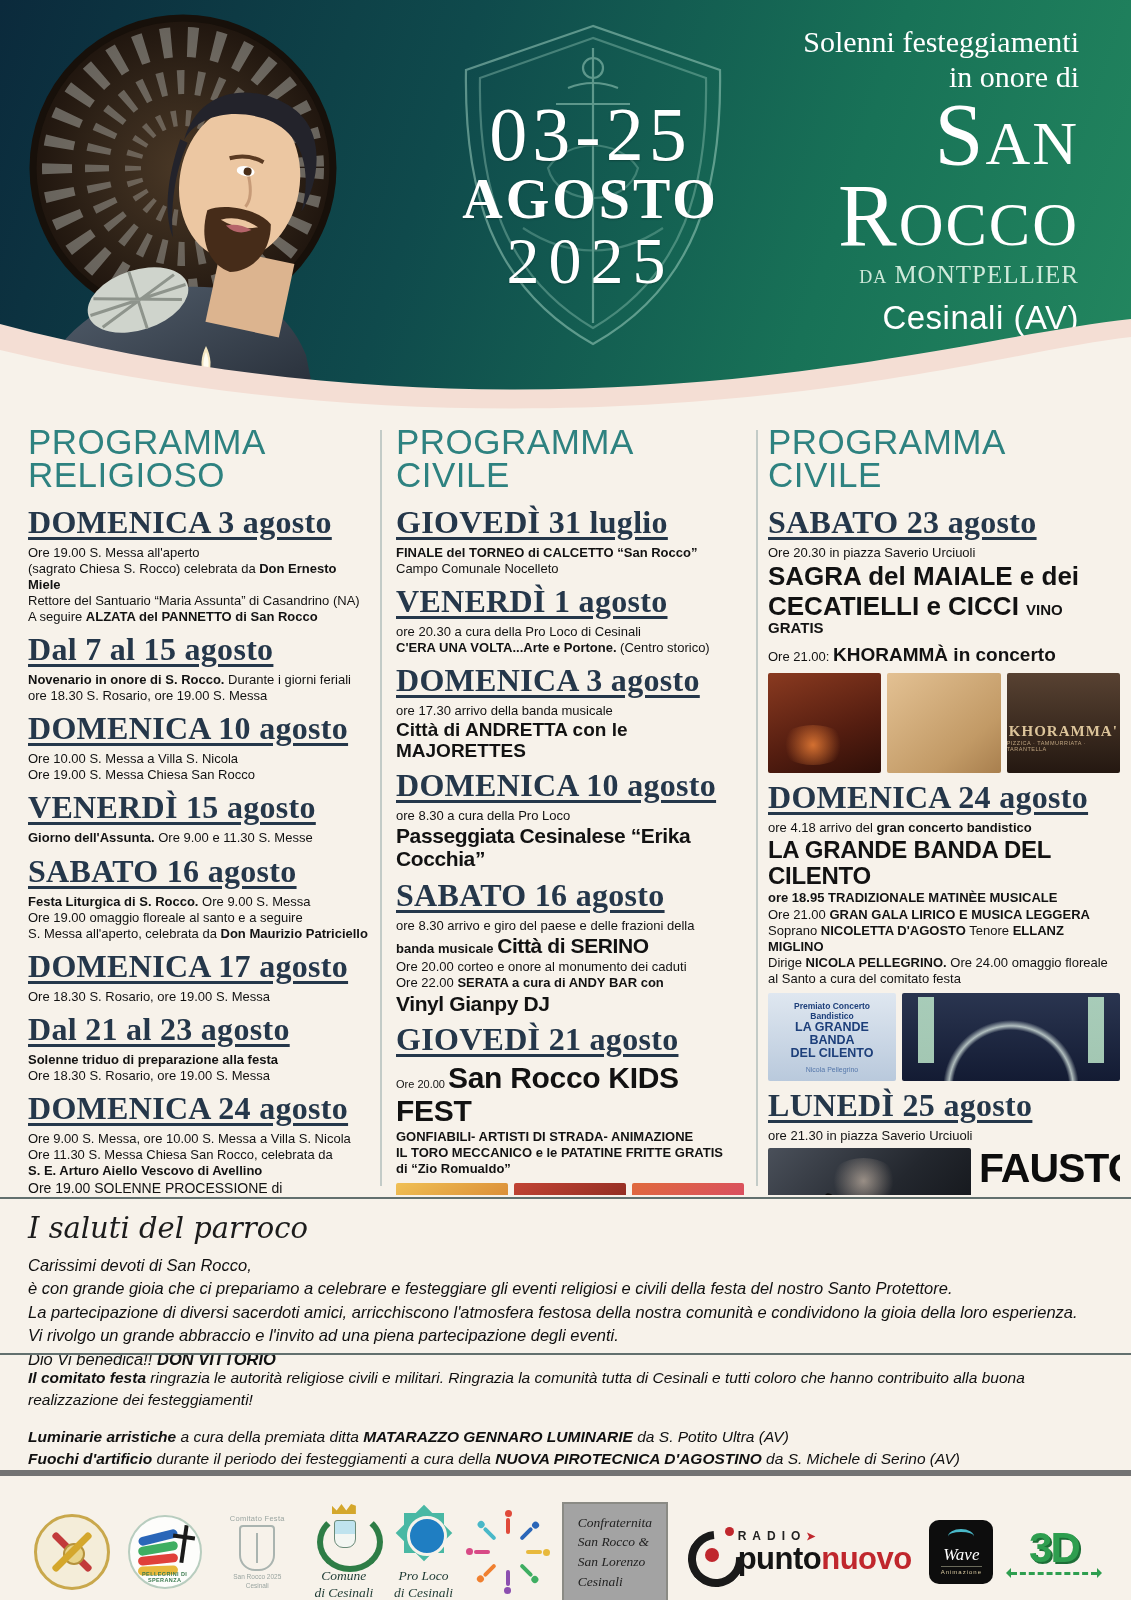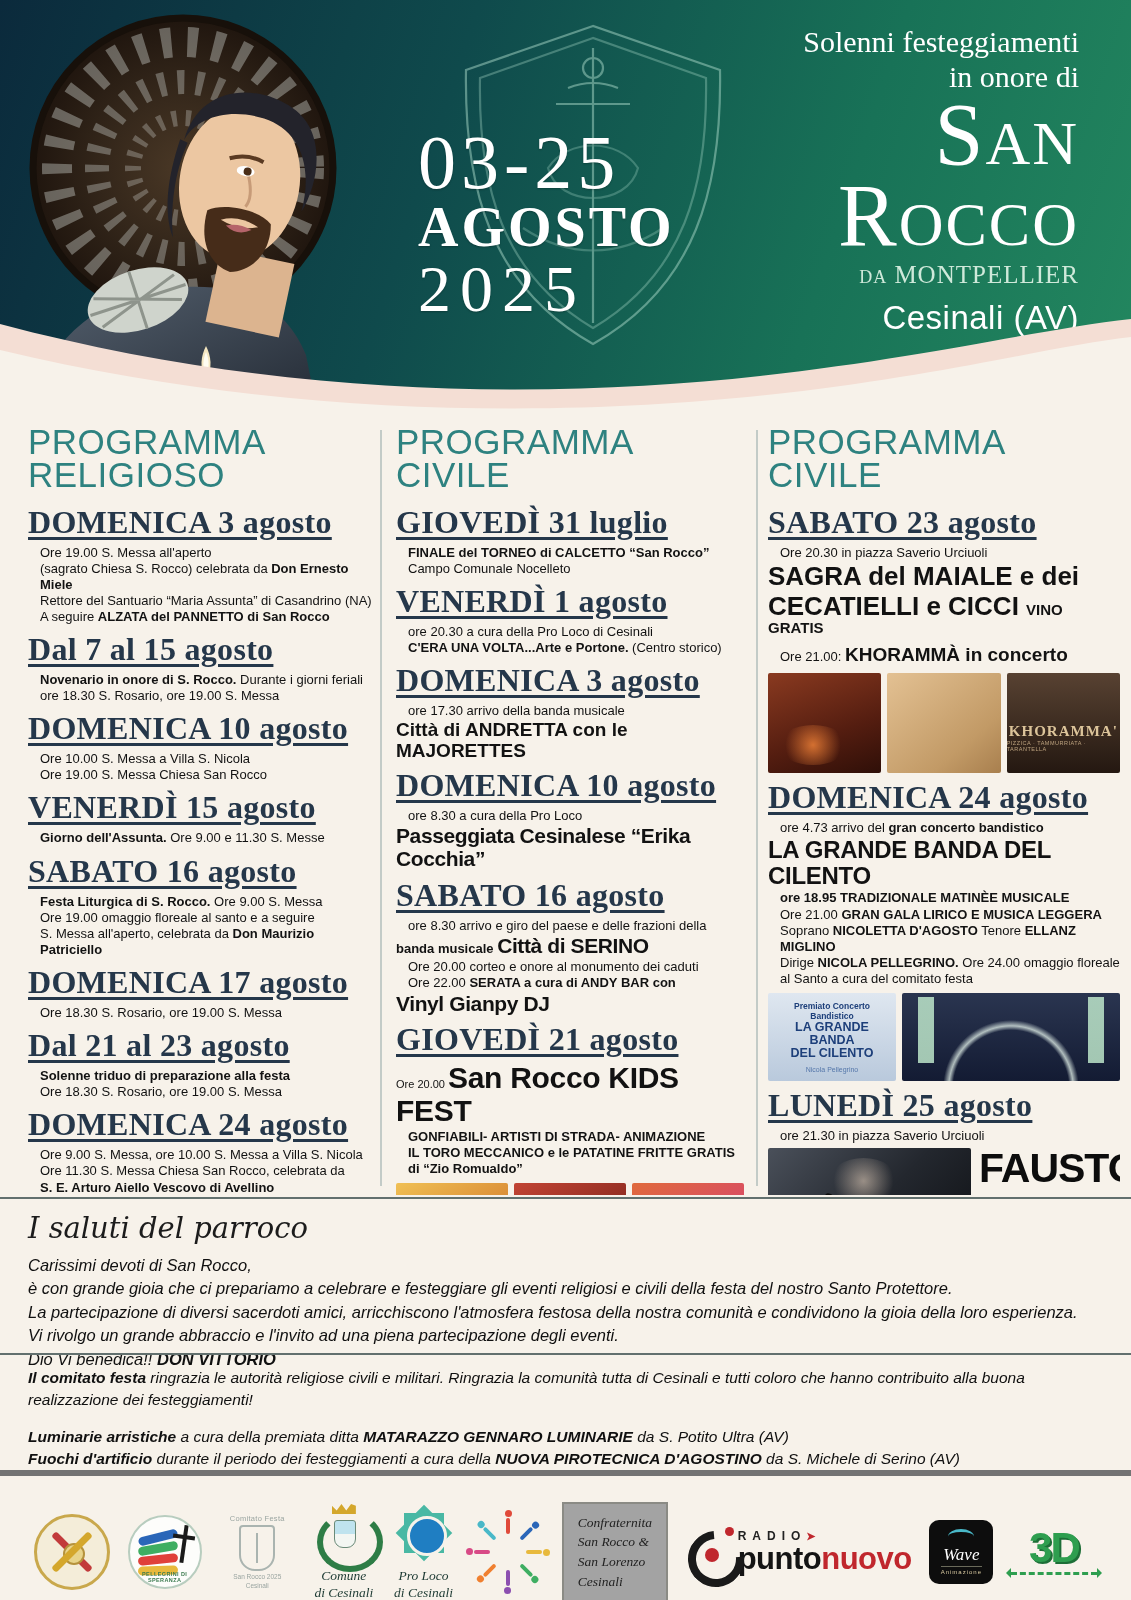--- a/index.html
+++ b/index.html
@@ -4,22 +4,22 @@
 <style>
   html,body{margin:0;padding:0;background:#d9d4ca;}
   .poster{position:relative;width:1131px;height:1600px;margin:0 auto;background:#f7f2ea;
           font-family:"Liberation Sans",sans-serif;overflow:hidden;}
 
   
   .hero{position:absolute;left:0;top:0;width:1131px;height:415px;
         background:linear-gradient(108deg,#0b2a3c 0%,#0f4a4c 38%,#187257 72%,#23875f 100%);}
   .hero-statue{position:absolute;left:-12px;top:0;}
   .hero-shield{position:absolute;left:428px;top:18px;}
-  .hero-dates{position:absolute;left:418px;top:96px;width:345px;color:#fff;
-              font-family:"Liberation Serif",serif;text-shadow:0 1px 2px rgba(0,0,0,.25);margin-top:28px;}
+  .hero-dates{position:absolute;left:418px;top:96px;width:345px;text-align:center;color:#fff;
+              font-family:"Liberation Serif",serif;text-shadow:0 1px 2px rgba(0,0,0,.25);}
   .hd1{font-size:76px;letter-spacing:5px;line-height:1;}
   .hd2{font-size:56px;font-weight:bold;letter-spacing:3px;line-height:.98;}
   .hd3{font-size:66px;letter-spacing:9px;line-height:1.02;}
   .hero-right{position:absolute;right:52px;top:24px;text-align:right;color:#fff;
               font-family:"Liberation Serif",serif;}
   .hr-intro{font-size:30px;line-height:1.18;}
   .hr-saint{font-size:88px;line-height:.92;font-variant:small-caps;letter-spacing:2px;}
   .hr-origin{font-size:25px;color:#cfe9da;font-variant:small-caps;letter-spacing:1px;margin-top:4px;}
   .hr-town{font-family:"Liberation Sans",sans-serif;font-size:33px;margin-top:10px;letter-spacing:.5px;}
   .hero-wave{position:absolute;left:0;bottom:-1px;}
@@ -29,21 +29,21 @@
   .col-rel{left:28px;width:344px;}
   .col-c1{left:396px;width:348px;}
   .col-c2{left:768px;width:352px;}
   .vdiv{position:absolute;top:430px;height:756px;width:2px;background:#c3cbc7;}
   .vd1{left:380px;} .vd2{left:756px;}
   .col-title{font-size:35px;line-height:.95;color:#2e8280;letter-spacing:.5px;margin:4px 0 12px;}
   .event{margin-bottom:6px;}
   .edate{font-family:"Liberation Serif",serif;font-weight:bold;font-size:32px;color:#25374a;
          letter-spacing:.3px;text-decoration:underline;text-decoration-thickness:2.5px;
          text-underline-offset:4px;margin:0 0 4px;}
-  .ebody .ln{font-size:13px;line-height:1.24;color:#121212;margin-left:12px;}
+  .ebody .ln{font-size:13px;line-height:1.24;color:#121212;}
   .ln span.b{font-weight:bold;}
   .ln span.sm{font-size:11px;}
   .ln span.md{font-size:15px;font-weight:bold;}
   .ln span.lg{font-size:19px;font-weight:bold;}
   .ln span.lg2{font-size:14px;font-weight:normal;}
   .ln span.xl{font-size:21px;font-weight:bold;letter-spacing:-.4px;}
   .ln span.xxl{font-size:26px;font-weight:bold;}
   .ln span.xxl2{font-size:24px;font-weight:bold;letter-spacing:-.3px;}
   .ln span.huge{font-size:30px;font-weight:bold;letter-spacing:-.3px;}
   .ln.tight{line-height:1.08;margin:1px 0 2px;}
@@ -408,21 +408,21 @@
       <div class="ph p-pasta" style="height:100px;"></div>
       <div class="ph p-khor" style="height:100px;">
         <span class="khor-label">KHORAMMA'</span>
         <span class="khor-sub">PIZZICA · TAMMURRIATA · TARANTELLA</span>
       </div>
     </div>
 
     <div class="event">
       <div class="edate">DOMENICA 24 agosto</div>
       <div class="ebody">
-          <div class="ln"><span>ore 4.73 arrivo del </span><span class="b">gran concerto bandistico</span></div>
+          <div class="ln"><span>ore 4.18 arrivo del </span><span class="b">gran concerto bandistico</span></div>
           <div class="ln tight"><span class="xxl2">LA GRANDE BANDA DEL CILENTO</span></div>
           <div class="ln"><span class="b">ore 18.95 TRADIZIONALE MATINÈE MUSICALE</span></div>
           <div class="ln"><span>Ore 21.00 </span><span class="b">GRAN GALA LIRICO E MUSICA LEGGERA</span></div>
           <div class="ln"><span>Soprano </span><span class="b">NICOLETTA D'AGOSTO</span><span> Tenore </span><span class="b">ELLANZ MIGLINO</span></div>
           <div class="ln"><span>Dirige </span><span class="b">NICOLA PELLEGRINO.</span><span> Ore 24.00 omaggio floreale al Santo a cura del comitato festa</span></div>
         </div>
     </div>
 
     <div class="phrow">
       <div class="ph p-banda" style="flex:0 0 128px;">

